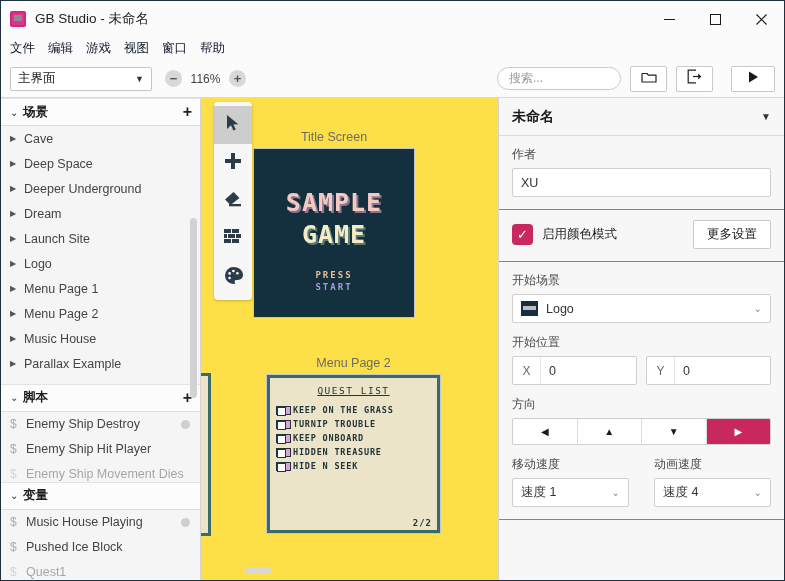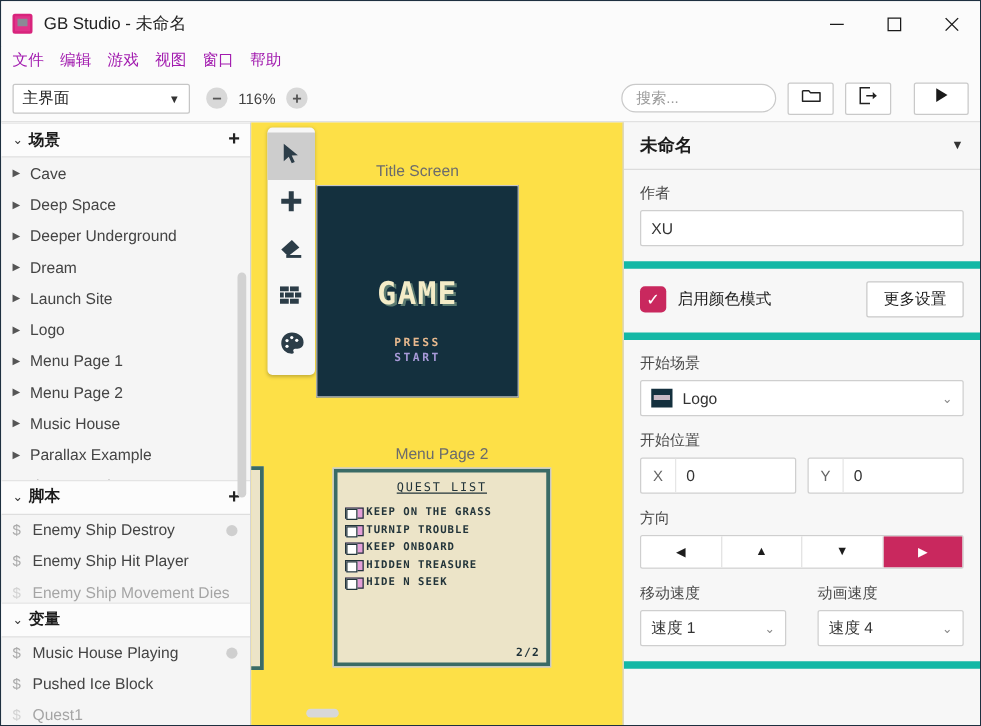--- a/index.html
+++ b/index.html
@@ -53,21 +53,21 @@
 
   
   .menubar {
     height: 23px; flex: 0 0 23px;
     display: flex; align-items: center;
     padding-left: 9px;
     background: #fbfbfb;
   }
   .menu-item {
     font-size: 12.5px;
-    color: #a21caf;
+    color: #0f172a;
     padding: 2px 7px 2px 0;
     margin-right: 6px;
     white-space: nowrap;
   }
 
   
   .toolbar {
     height: 38px; flex: 0 0 38px;
     display: flex; align-items: center;
     background: #fbfbfb;
@@ -310,21 +310,21 @@
     height: 38px; flex: 0 0 38px;
     display: flex; align-items: center;
     padding: 0 13px;
     border-bottom: 1px solid #dcdcdc;
     background: #f7f7f7;
   }
   .rp-title { font-size: 14px; font-weight: bold; color: #1c1c1c; }
   .rp-header .caret { margin-left: auto; font-size: 10px; color: #333; }
   .rp-sec {
     padding: 10px 13px 12px 13px;
-    border-bottom: 6px solid #14b8a6;
+    border-bottom: 1px solid #14b8a6;
   }
   .rp-label {
     font-size: 12px; color: #4a4a4a;
     margin-bottom: 5px;
   }
   .rp-input {
     width: 100%; height: 29px;
     border: 1px solid #cfcfcf;
     background: #fff; border-radius: 2px;
     display: flex; align-items: center;
@@ -619,20 +619,21 @@
           </span>
         </div>
       </div>
 
       <div class="partial-scene" style="left:-18px;top:275px;width:28px;height:163px;"></div>
 
       <div class="scene" style="left:52px;top:32px;">
         <div class="scene-label">Title Screen</div>
         <div class="scene-frame" style="width:162px;height:170px;">
           <div class="title-art">
+            <div class="ts-line ts-sample">SAMPLE</div>
             <div class="ts-line ts-game">GAME</div>
             <div class="ts-line ts-press">PRESS</div>
             <div class="ts-line ts-start">START</div>
           </div>
         </div>
       </div>
 
       <div class="scene" style="left:65px;top:258px;">
         <div class="scene-label">Menu Page 2</div>
         <div class="scene-frame" style="width:175px;height:160px;background:#ece4c8;">

